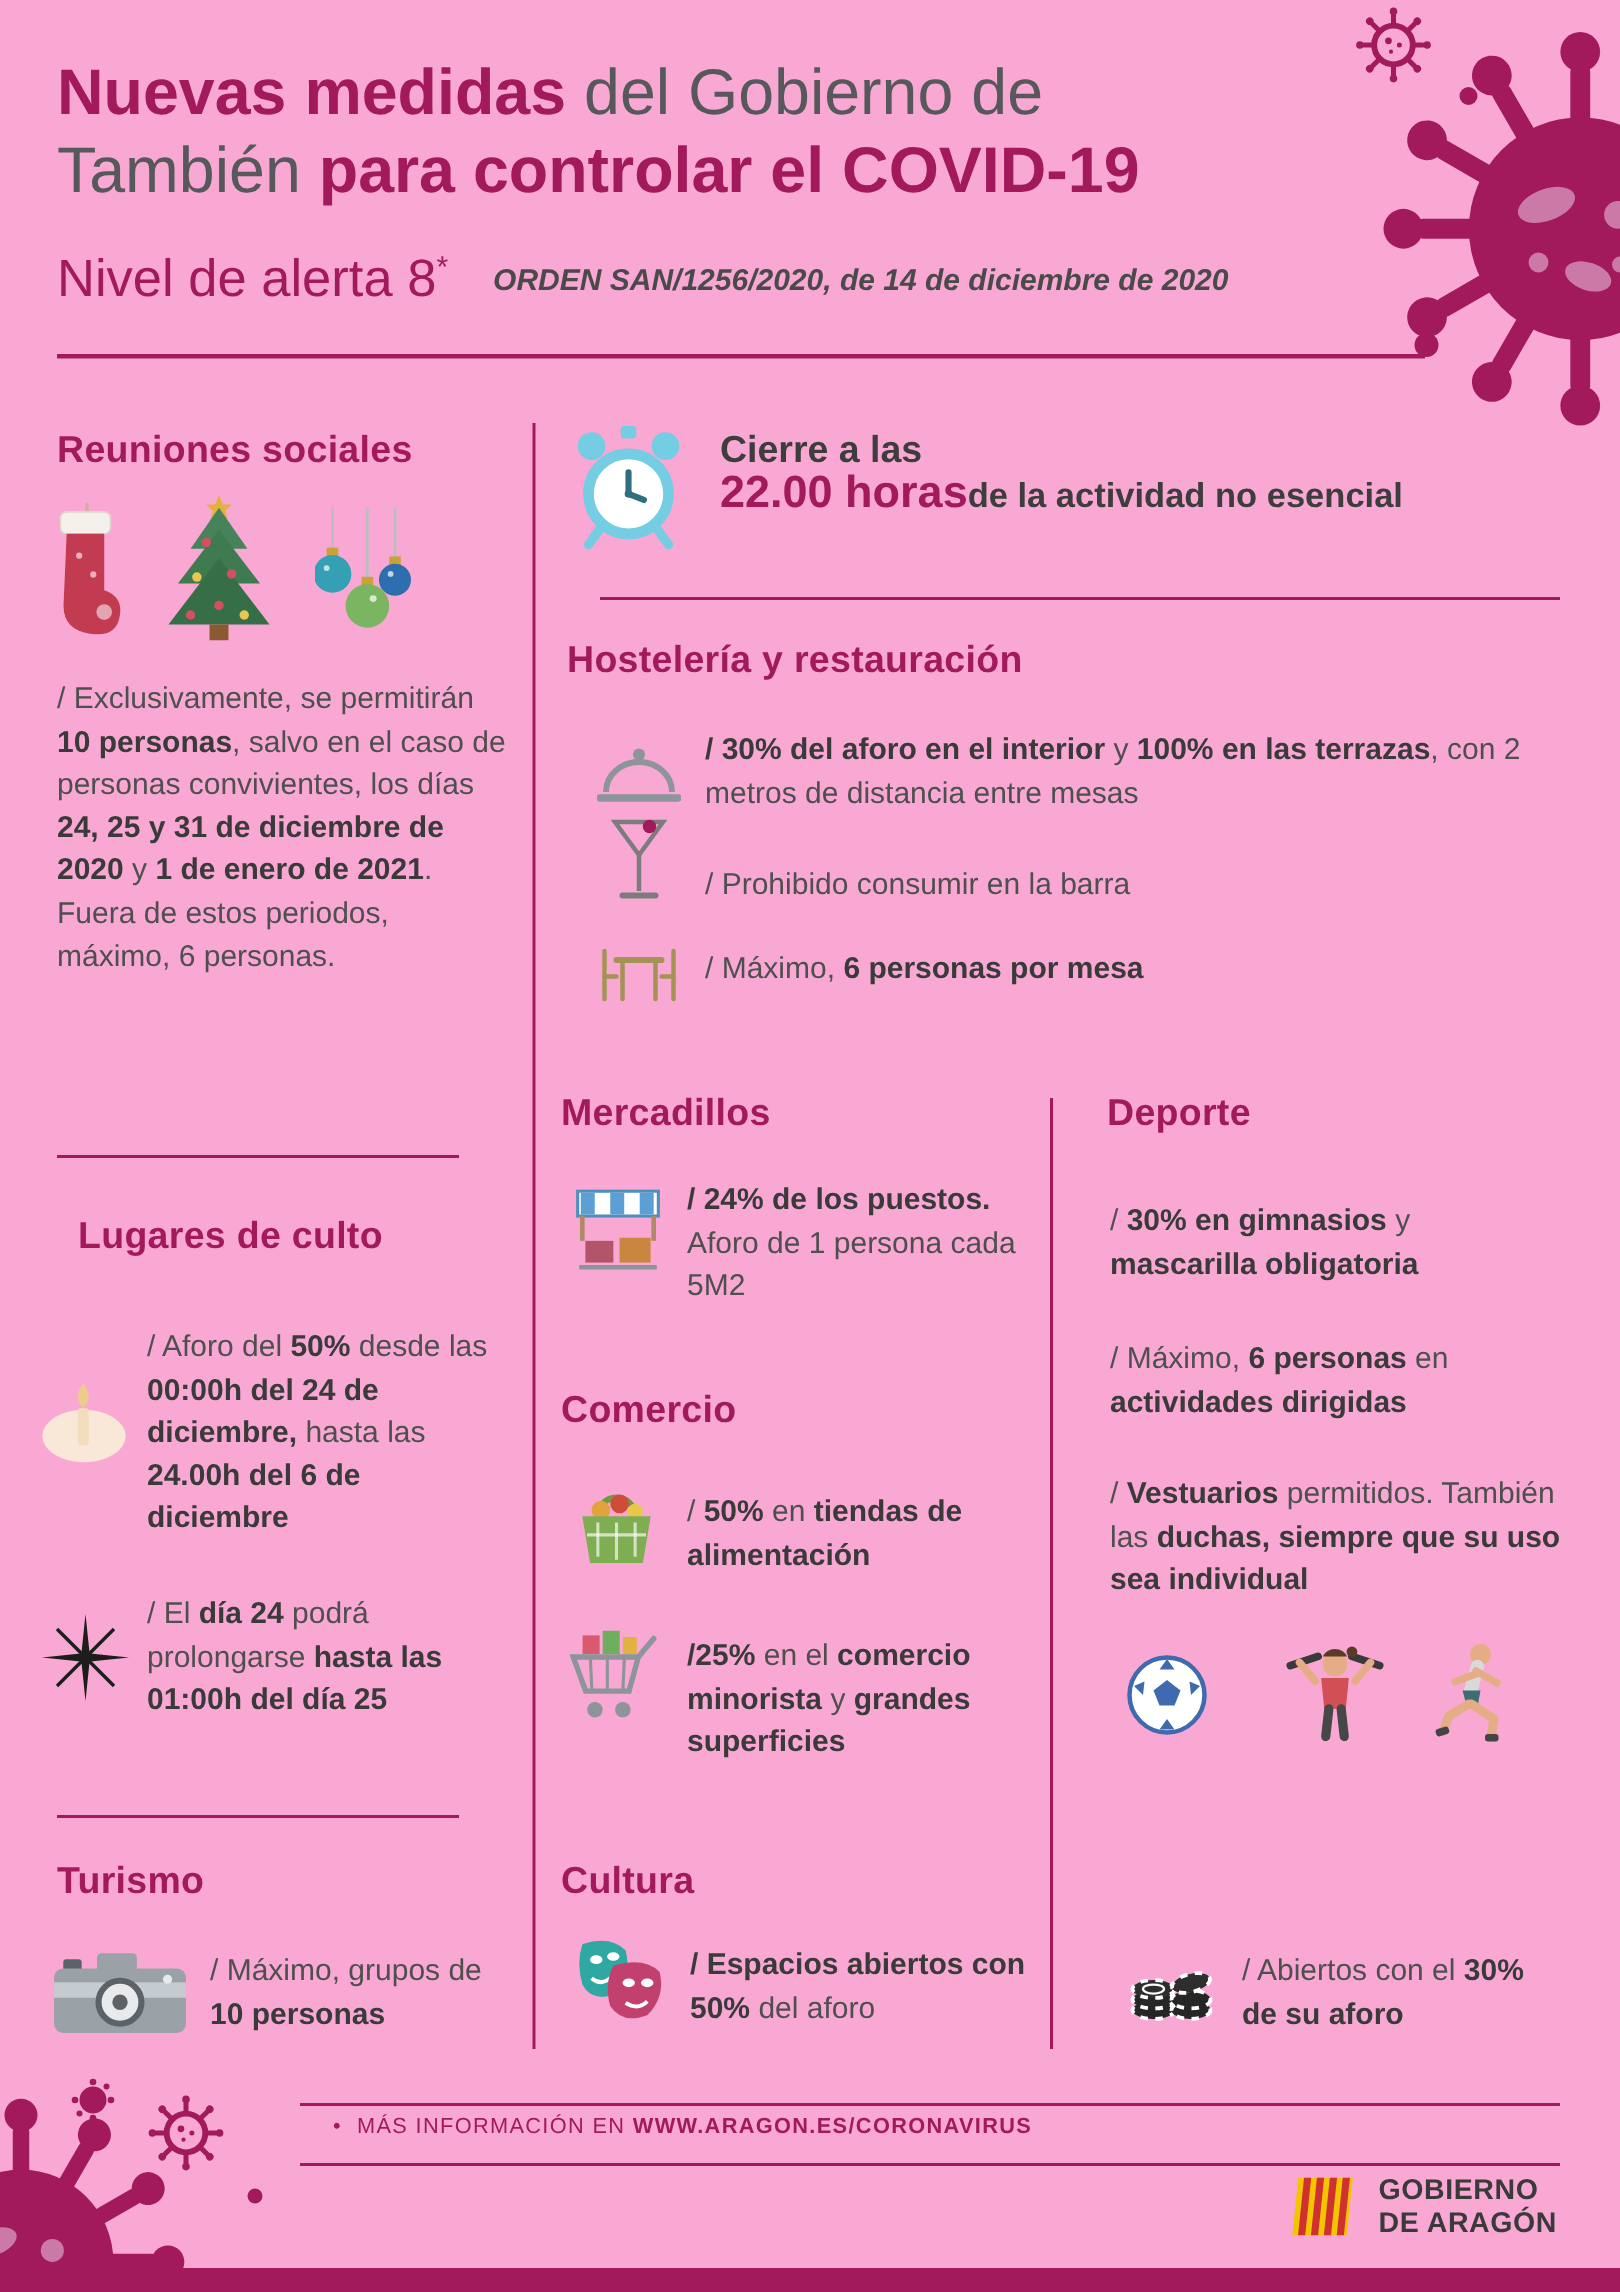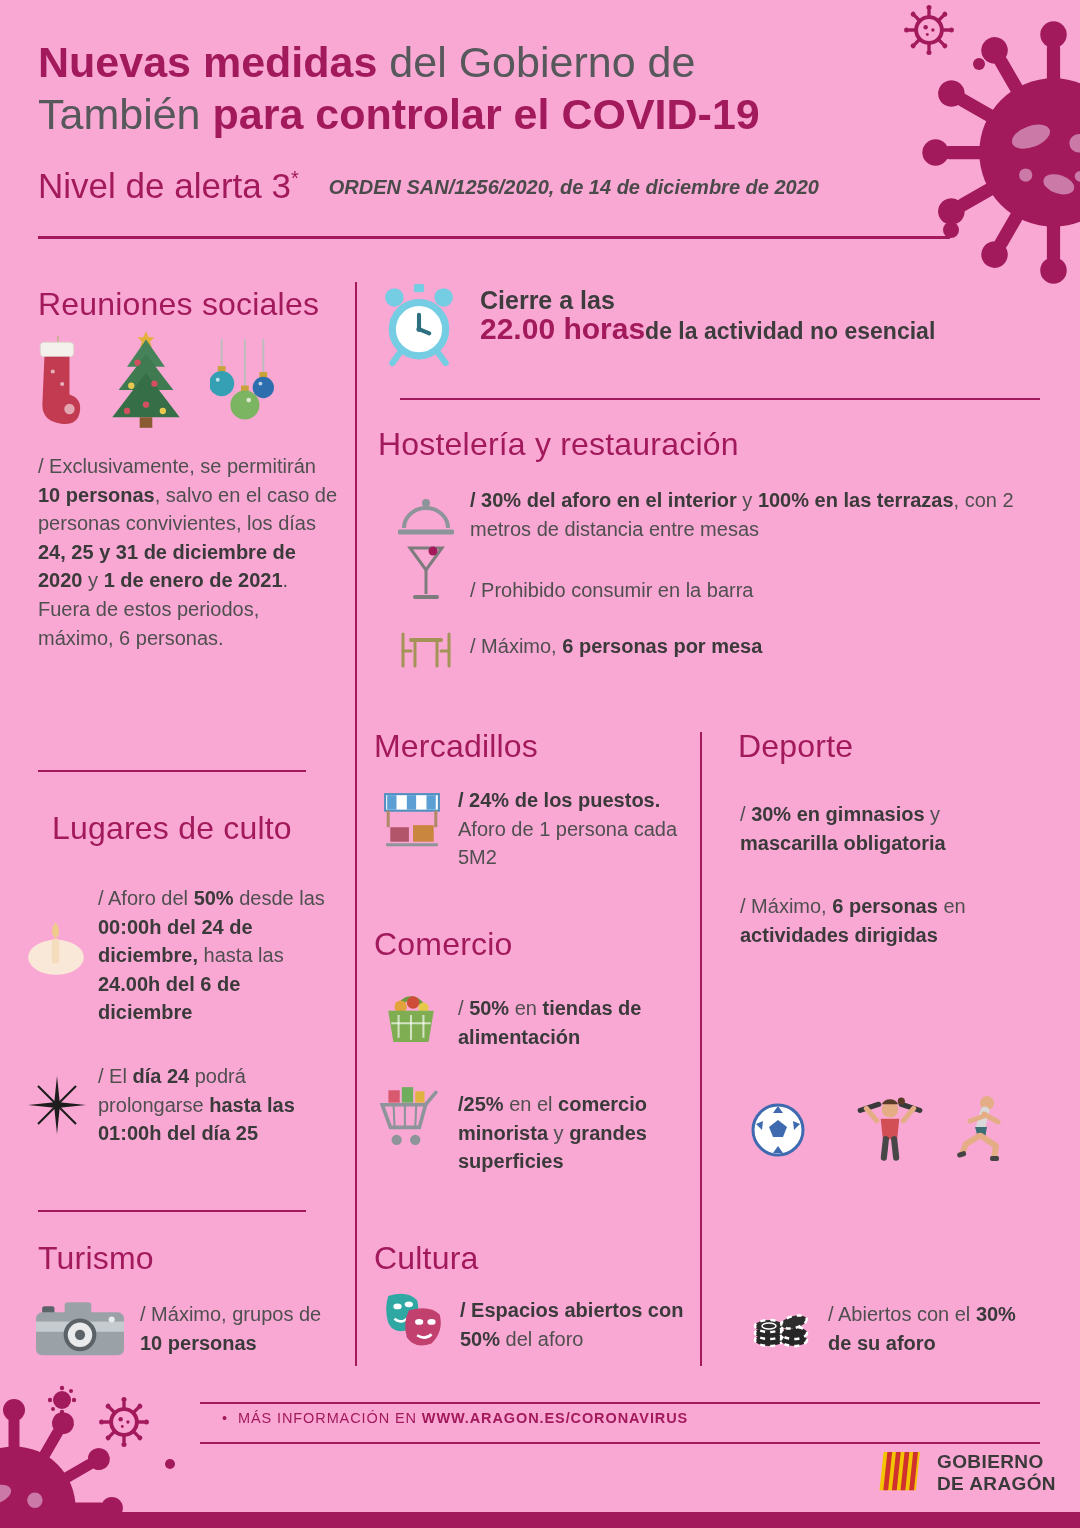--- a/index.html
+++ b/index.html
@@ -1,20 +1,20 @@
 <!DOCTYPE html>
 <html lang="es" style="--accent: #a21a5c; --accent-light: #cb7aa7; --text: #4f4f4f; --text-bold: #3a3a3a; --clock-blue: #74cde2;"><head>
 <meta charset="utf-8">
 <style>
   *{margin:0;padding:0;box-sizing:border-box}
   html,body{background:#fff}
   .page{position:relative;width:1080px;height:1528px;background:#f9a8d4;overflow:hidden;
         font-family:"Liberation Sans",sans-serif;color:#4a4a4a}
   .rule{position:absolute;background:var(--accent)}
-  .sec-title{position:absolute;color:var(--accent);font-weight:400;font-size:32px;letter-spacing:.2px}
+  .sec-title{position:absolute;color:var(--accent);font-weight:700;font-size:25px;letter-spacing:.2px}
   .body-text{position:absolute;font-size:20px;line-height:1.43;color:#4f4f4f}
   .b{font-weight:700;color:#3a3a3a}
   .c-accent{color:var(--accent)}
   .c-dark{color:#57585b}
   .icon{position:absolute}
   .icon svg{display:block;width:100%;height:auto}
   .accent-fill{fill:var(--accent)}
   .accent-stroke{stroke:var(--accent)}
 
   .title{position:absolute;left:38px;top:36px;width:870px;font-size:43px;line-height:1.22;color:#57585b}
@@ -78,34 +78,34 @@
   .i-runner{left:954px;top:1094px;width:58px}
   .t-gambling{left:738px;top:1240px}
   .i-chips{left:752px;top:1292px;width:58px}
   .tx-gambling{left:828px;top:1300px;width:214px}
 
   .frule1{left:200px;top:1402px;width:840px;height:2px}
   .frule2{left:200px;top:1442px;width:840px;height:2px}
   .footer-info{position:absolute;left:222px;top:1410px;font-size:14.5px;letter-spacing:.9px;color:var(--accent)}
   .footer-info .url{font-weight:700;color:var(--accent);cursor:pointer}
   .bullet{margin-right:10px}
-  .logo{position:absolute;right:24px;top:1450px;display:flex;align-items:center;gap:15px}
+  .logo{position:absolute;right:42px;top:1450px;display:flex;gap:15px}
   .logo-text{font-size:19px;font-weight:700;color:#3a3a3a;line-height:1.15;letter-spacing:.4px}
   .bottom-bar{position:absolute;left:0;bottom:0;width:100%;height:16px;background:var(--accent)}
   .v-tr{position:absolute;right:0;top:0;width:185px;height:300px}
   .v-bl{position:absolute;left:0;bottom:16px;width:210px;height:128px}
 </style>
 </head>
 <body>
 
 <div class="page">
 
   <div class="title"><span class="b c-accent">Nuevas medidas</span><span class="c-dark"> del Gobierno de</span><br><span class="c-dark">También </span><span class="b c-accent">para controlar el COVID-19</span></div>
   <div class="alert-line">
-    <span class="alert"><span>Nivel de alerta 3</span><sup>*</sup></span>
+    <span class="alert"><span>Nivel de alerta 8</span><sup>*</sup></span>
     <span class="order">ORDEN SAN/1256/2020, de 14 de diciembre de 2020</span>
   </div>
   <div class="rule hrule"></div>
 
   <svg class="v-tr" viewBox="0 0 185 300" xmlns="http://www.w3.org/2000/svg">
     <svg x="6" y="2" width="56" height="56" viewBox="0 0 100 100">
       <defs>
           <g id="soT">
             <line x1="76" y1="50" x2="85" y2="50" class="accent-stroke" stroke-width="6" stroke-linecap="round"></line>
             <circle cx="90" cy="50" r="4.5" class="accent-fill"></circle>
@@ -354,20 +354,21 @@
       <ellipse cx="38" cy="29" rx="4" ry="2.8" fill="#ffffff"></ellipse>
       <ellipse cx="50" cy="29" rx="4" ry="2.8" fill="#ffffff"></ellipse>
       <path d="M36 42 q8 5 14 -1" fill="none" stroke="#ffffff" stroke-width="2.5"></path>
     </svg>
   </span>
   <div class="body-text tx-culture"><span class="b">/ Espacios abiertos con 50%</span><span> del aforo</span></div>
 
   <div class="sec-title t-sport">Deporte</div>
   <div class="body-text tx-sport1"><span>/ </span><span class="b">30% en gimnasios</span><span> y </span><span class="b">mascarilla obligatoria</span></div>
   <div class="body-text tx-sport2"><span>/ Máximo, </span><span class="b">6 personas</span><span> en </span><span class="b">actividades dirigidas</span></div>
+  <div class="body-text tx-sport3"><span>/ </span><span class="b">Vestuarios</span><span> permitidos. También las </span><span class="b">duchas, siempre que su uso sea individual</span></div>
 
   <span class="icon i-ball">
     <svg viewBox="0 0 56 56" xmlns="http://www.w3.org/2000/svg">
       <circle cx="28" cy="28" r="25" fill="#ffffff" stroke="#3f6ab0" stroke-width="3"></circle>
       <polygon points="28,18 37,25 33,35 23,35 19,25" fill="#3f6ab0"></polygon>
       <polygon points="28,4 33,11 23,11" fill="#3f6ab0"></polygon>
       <polygon points="6,22 13,19 12,28" fill="#3f6ab0"></polygon>
       <polygon points="50,22 43,19 44,28" fill="#3f6ab0"></polygon>
       <polygon points="23,51 33,51 28,44" fill="#3f6ab0"></polygon>
     </svg>

